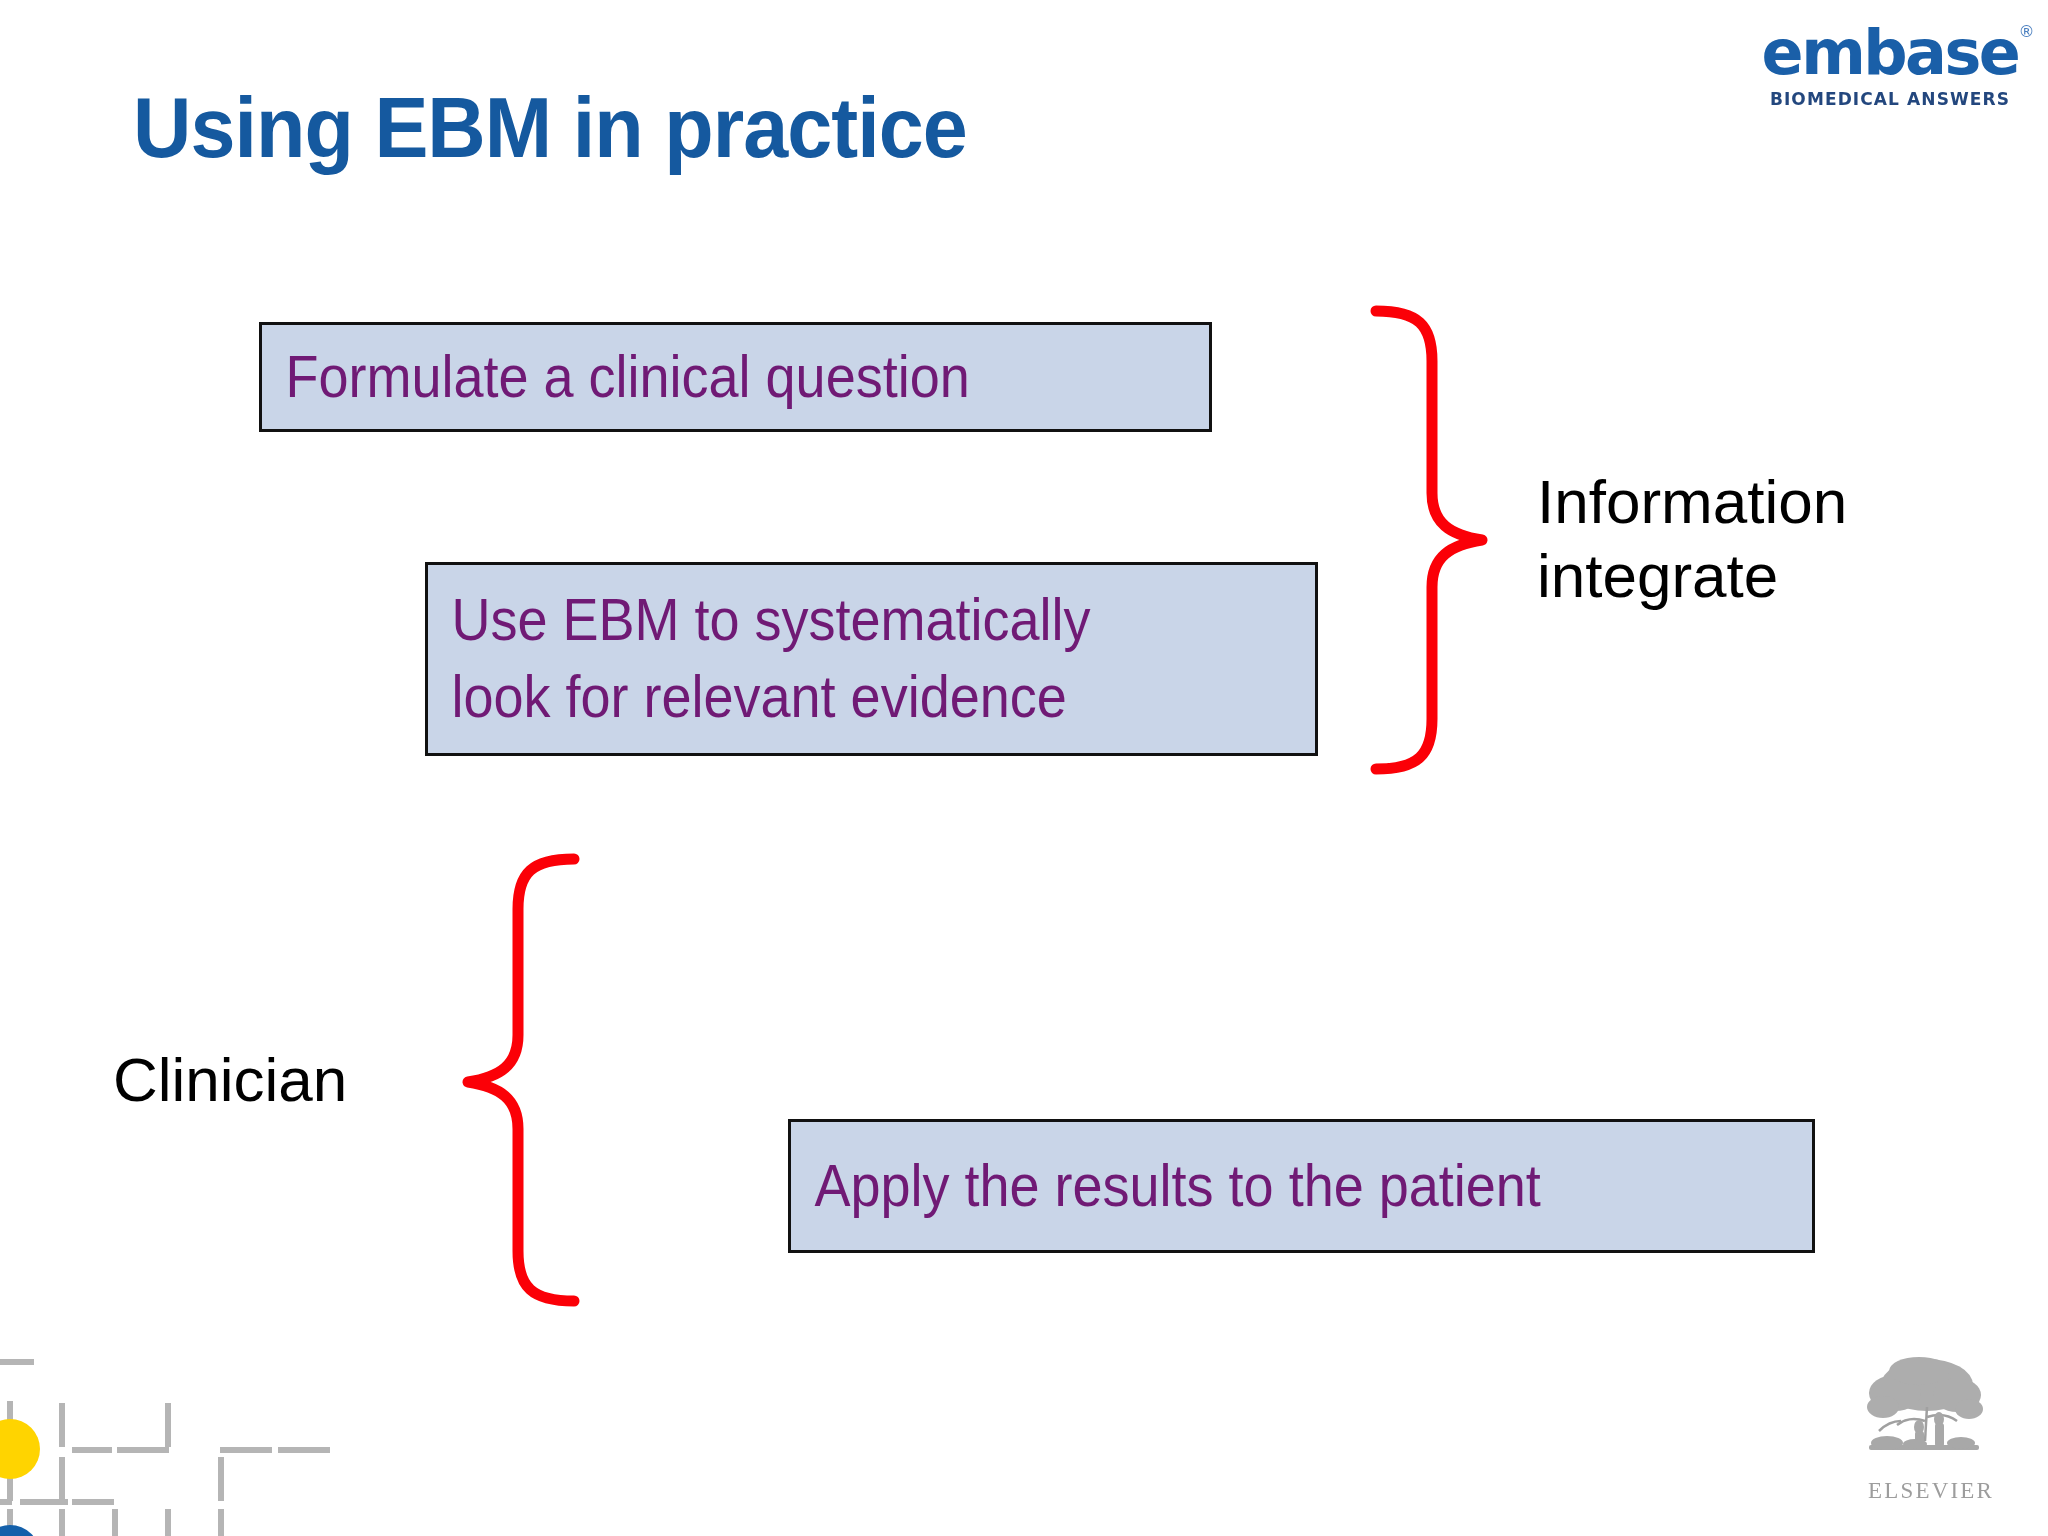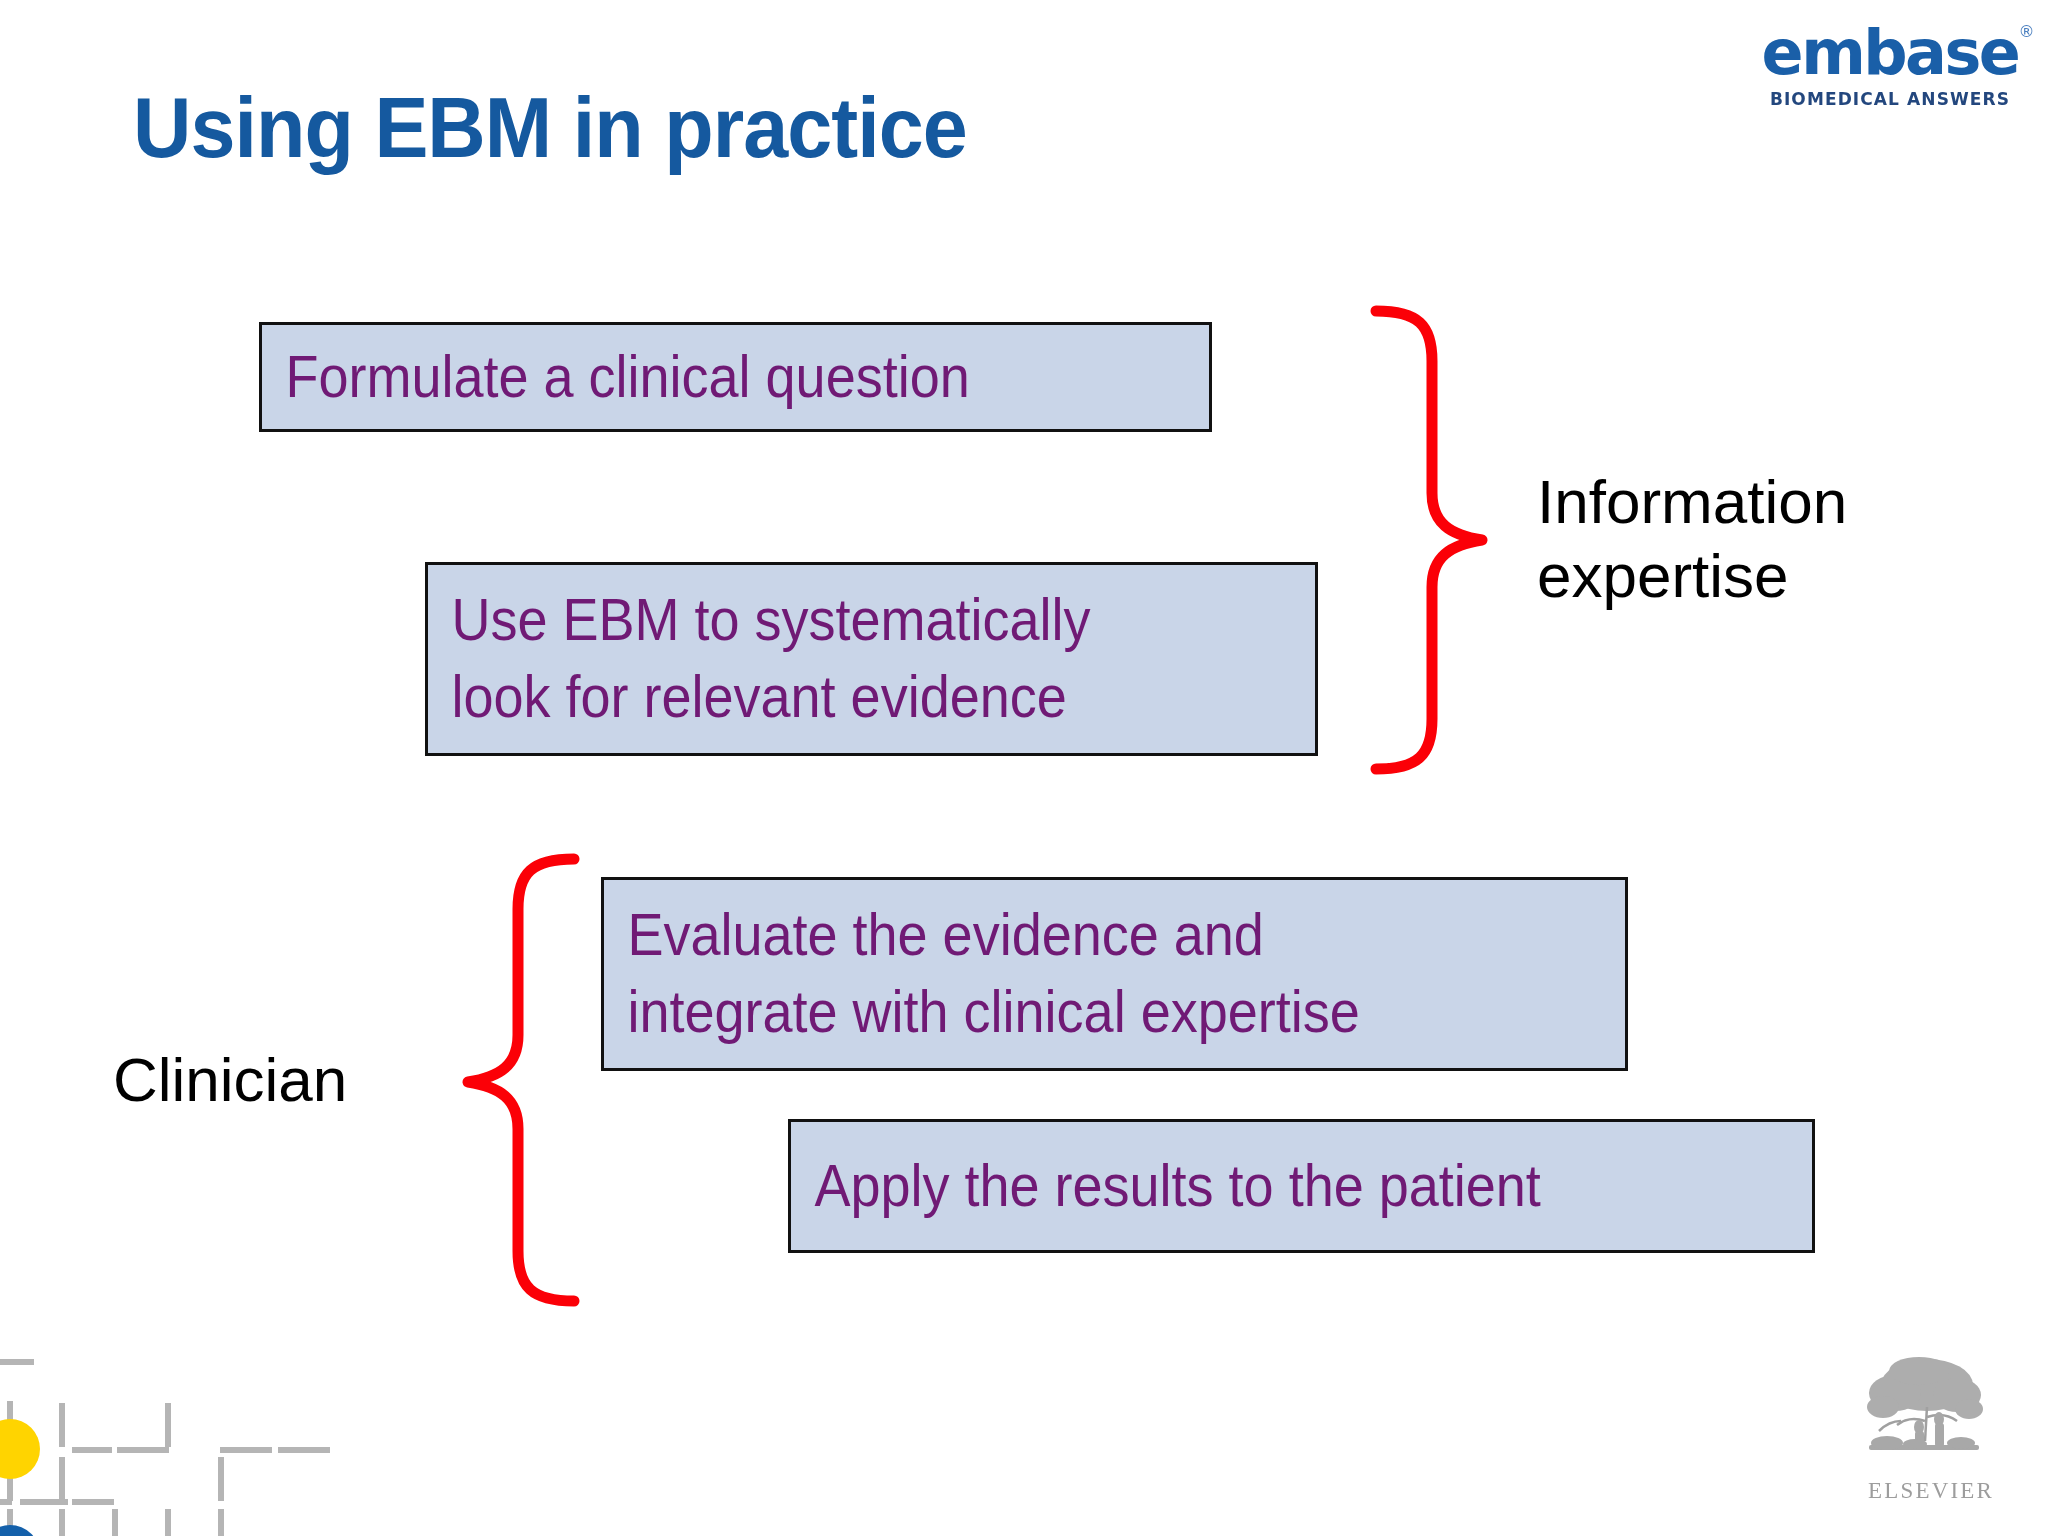--- a/index.html
+++ b/index.html
@@ -178,24 +178,20 @@
 
   <div class="process-box" id="box-formulate">
     <span class="box-text">Formulate a clinical question</span>
   </div>
 
   <div class="process-box" id="box-useebm">
     <span class="box-text">Use EBM to systematically
 look for relevant evidence</span>
   </div>
 
-  <div class="process-box" id="box-evaluate">
-    <span class="box-text">Evaluate the evidence and
-integrate with clinical expertise</span>
-  </div>
 
   <div class="process-box" id="box-apply">
     <span class="box-text">Apply the results to the patient</span>
   </div>
 
   <svg class="brace-svg" id="brace-information" viewBox="0 0 125 490" preserveAspectRatio="none">
     <path class="brace-path" d="M 6 16
              C 48 16, 62 30, 62 66
              L 62 198
              C 62 228, 80 240, 112 245
@@ -208,21 +204,21 @@
     <path class="brace-path" d="M 119 14
              C 77 14, 63 28, 63 64
              L 63 190
              C 63 220, 45 232, 13 237
              C 45 242, 63 254, 63 284
              L 63 406
              C 63 442, 77 456, 119 456"></path>
   </svg>
 
   <div class="role-label" id="label-information">Information
-expertise</div>
+integrate</div>
 
   <div class="role-label" id="label-clinician">Clinician</div>
 
   <div id="deco-pattern">
 
     <div class="deco-dash-h" style="left:26px;  top:  6px; width:54px;"></div>
     <div class="deco-dash-h" style="left:118px; top: 94px; width:40px;"></div>
     <div class="deco-dash-h" style="left:163px; top: 94px; width:52px;"></div>
     <div class="deco-dash-h" style="left:266px; top: 94px; width:52px;"></div>
     <div class="deco-dash-h" style="left:324px; top: 94px; width:52px;"></div>

